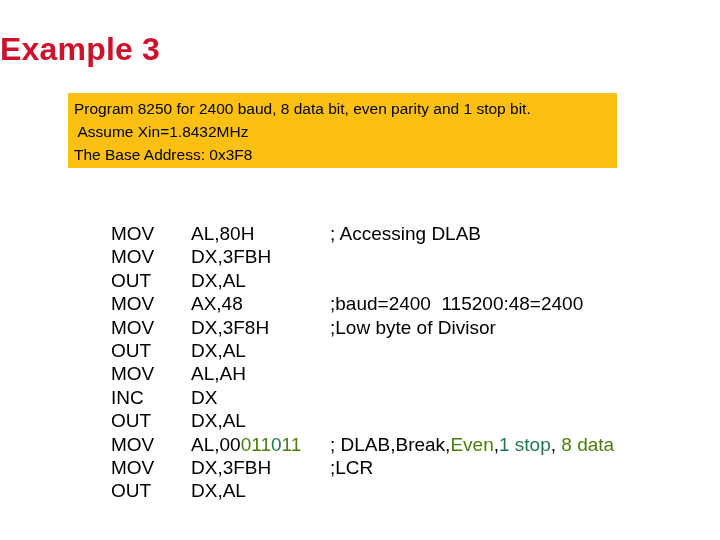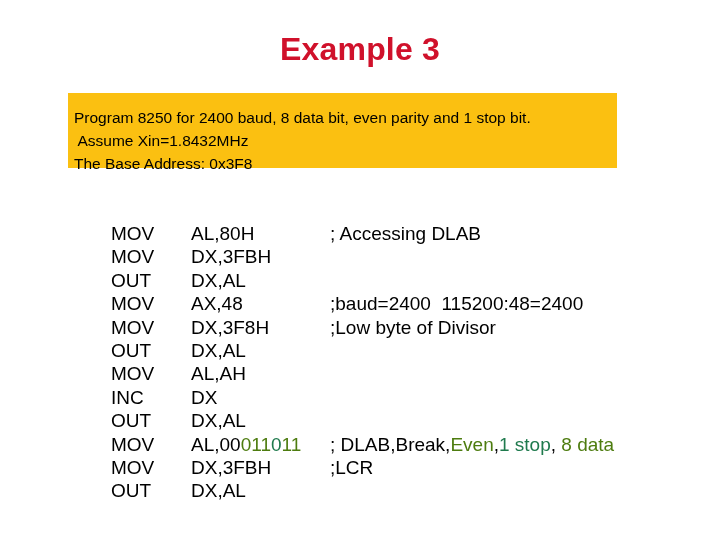--- a/index.html
+++ b/index.html
@@ -18,37 +18,36 @@
     position: relative;
     width: 720px;
     height: 540px;
   }
   
   .slide-title {
     position: absolute;
     left: 0;
     top: 30px;
     width: 720px;
-    text-align: center;
     font-size: 32px;
     font-weight: bold;
     color: #d0112b;
     letter-spacing: 0.2px;
     line-height: 38px;
   }
   
   .banner {
     position: absolute;
     left: 68px;
     top: 93px;
     width: 549px;
     height: 75px;
     background: #fbc011;
     box-sizing: border-box;
-    padding: 13px 0 0 6px;
+    padding: 4px 0 0 6px;
   }
   .banner-line {
     font-size: 15.5px;
     line-height: 23px;
     color: #000000;
     white-space: pre;
   }
   
   .code-block {
     position: absolute;

